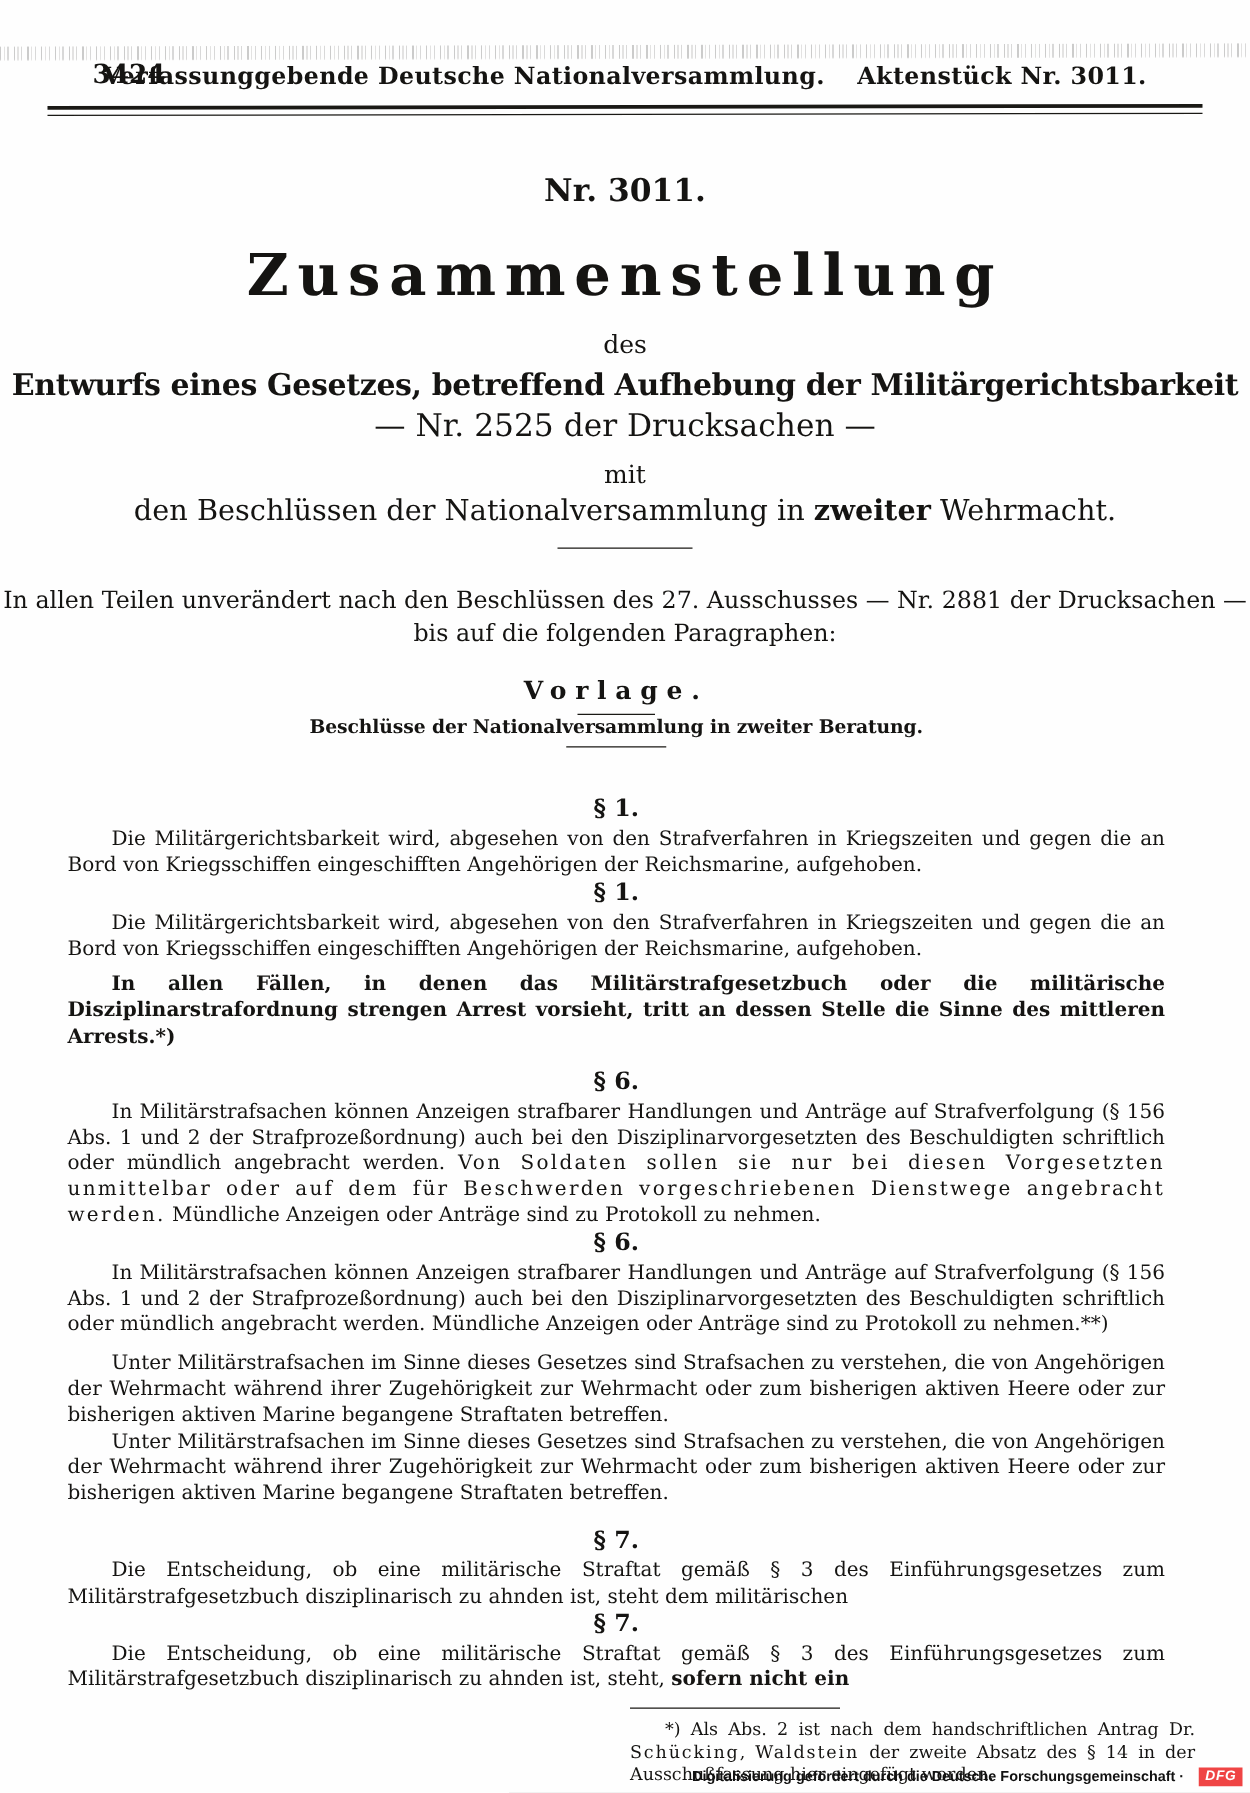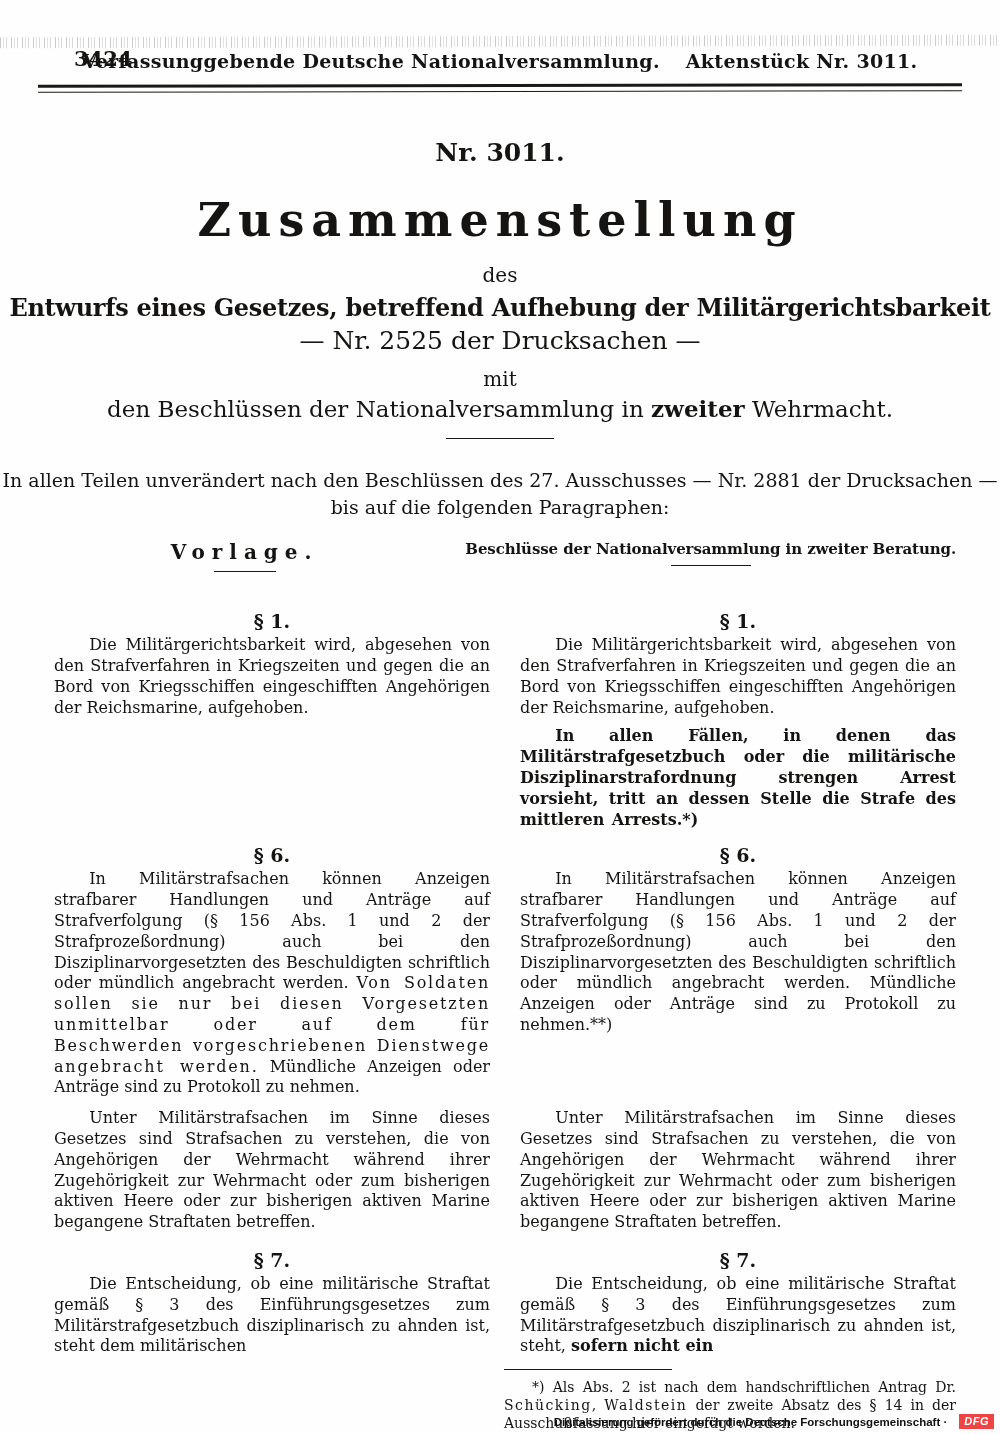--- a/index.html
+++ b/index.html
@@ -31,21 +31,21 @@
   .subject   { margin-top:6px; font-size:24px; font-weight:bold; white-space:nowrap; letter-spacing:-.3px; }
   .druck-ref { margin-top:4px; font-size:25px; }
   .mit-line  { margin-top:12px; font-size:20px; }
   .beratung  { margin-top:4px; font-size:23px; }
   .beratung .b { font-weight:bold; }
   .short-rule { width:108px; border-top:1.5px solid #1a1915; margin:16px auto 0 auto; }
 
   .intro { margin-top:28px; font-size:19px; line-height:1.4; }
   .intro .l1 { white-space:nowrap; }
 
-  .cols { display:grid; grid-template-columns:1fr 1fr; column-gap:30px; padding:0 44px 0 54px; }
+  .cols { display:grid; grid-template-columns:1fr; column-gap:30px; padding:0 68px 0 54px; }
   .colhead-l { font-size:20px; font-weight:bold; letter-spacing:7px; text-align:center; }
   .colhead-r { font-size:15px; font-weight:bold; text-align:center; white-space:nowrap; letter-spacing:-.1px; }
   .colhead-underline { border-top:1.5px solid #1a1915; margin:7px auto 0 auto; }
   .w60 { width:62px; } .w80 { width:80px; }
   .row-headers { margin-top:20px; }
 
   .sec-head { text-align:center; font-size:19px; font-weight:bold; margin:0 0 3px 0; }
   .para { margin:0; font-size:16px; line-height:1.3; text-align:justify; text-indent:2.2em; }
   .bold-add { font-weight:bold; word-spacing:2px; }
   .sperr { letter-spacing:1.8px; word-spacing:2.5px; }
@@ -108,21 +108,21 @@
 
   <div class="cols row-s1">
     <div>
       <div class="sec-head">§ 1.</div>
       <p class="para">Die Militärgerichtsbarkeit wird, abgesehen von den Strafverfahren in Kriegszeiten und gegen die an Bord von Kriegsschiffen eingeschifften Angehörigen der Reichsmarine, aufgehoben.</p>
     </div>
     <div>
       <div class="sec-head">§ 1.</div>
       <p class="para">Die Militärgerichtsbarkeit wird, abgesehen von den Strafverfahren in Kriegszeiten und gegen die an Bord von Kriegsschiffen eingeschifften Angehörigen der Reichsmarine, aufgehoben.</p>
       <div class="gap-above-bold"></div>
-      <p class="para bold-add">In allen Fällen, in denen das Militärstrafgesetzbuch oder die militärische Disziplinarstrafordnung strengen Arrest vorsieht, tritt an dessen Stelle die Strafe des mittleren Arrests.*)</p>
+      <p class="para bold-add">In allen Fällen, in denen das Militärstrafgesetzbuch oder die militärische Disziplinarstrafordnung strengen Arrest vorsieht, tritt an dessen Stelle die Sinne des mittleren Arrests.*)</p>
     </div>
   </div>
 
   <div class="cols row-s6p1">
     <div>
       <div class="sec-head">§ 6.</div>
       <p class="para"><span>In Militärstrafsachen können Anzeigen strafbarer Handlungen und Anträge auf Strafverfolgung (§ 156 Abs. 1 und 2 der Strafprozeßordnung) auch bei den Disziplinarvorgesetzten des Beschuldigten schriftlich oder mündlich angebracht werden. </span><span class="sperr">Von Soldaten sollen sie nur bei diesen Vorgesetzten unmittelbar oder auf dem für Beschwerden vorgeschriebenen Dienstwege angebracht werden.</span><span> Mündliche Anzeigen oder Anträge sind zu Protokoll zu nehmen.</span></p>
     </div>
     <div>
       <div class="sec-head">§ 6.</div>

